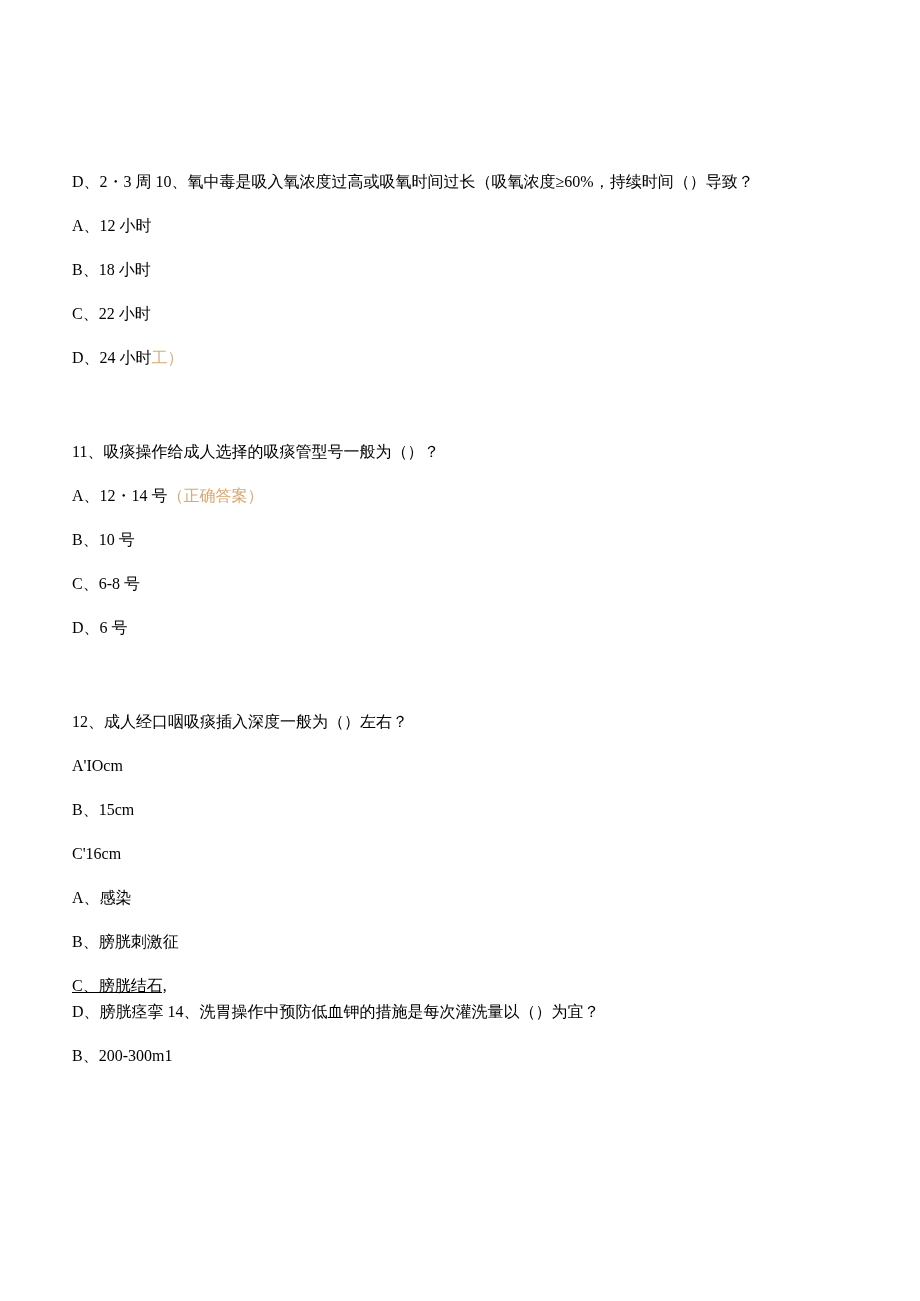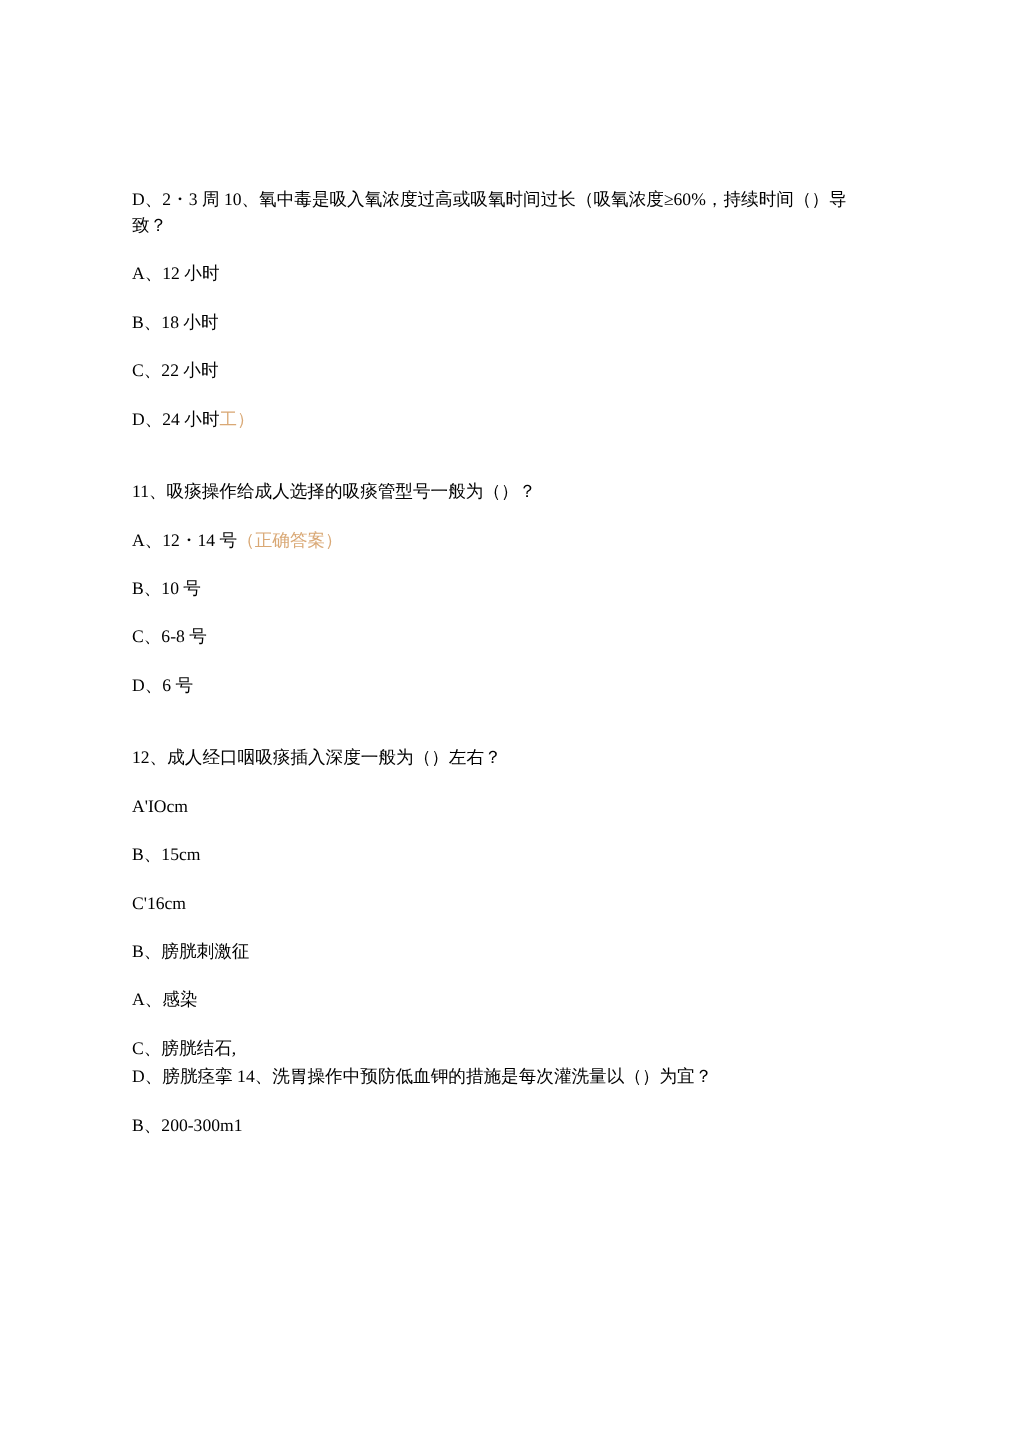--- a/index.html
+++ b/index.html
@@ -3,34 +3,35 @@
   <meta charset="utf-8">
   <style>
     body {
       margin: 0;
       padding: 0;
       background: #ffffff;
       font-family: "SimSun", "宋体", serif;
       width: 920px;
     }
     .page {
-      padding: 170px 120px 60px 120px;
+      padding: 170px 120px 60px 72px;
       box-sizing: border-box;
     }
     .line {
       font-size: 16px;
       line-height: 1.5;
       color: #000000;
       margin-bottom: 20px;
     }
     .tight {
       margin-bottom: 2px;
+      text-decoration: underline;
     }
     .gap {
-      margin-top: 42px;
+      margin-top: 70px;
     }
     .orange {
       color: #d9a875;
     }
   </style>
 </head>
 <body>
 
 <div class="page">
 
@@ -48,19 +49,19 @@
   </div>
   <div class="line">B、10 号</div>
   <div class="line">C、6-8 号</div>
   <div class="line">D、6 号</div>
 
   <div class="line gap">12、成人经口咽吸痰插入深度一般为（）左右？</div>
   <div class="line">A'IOcm</div>
   <div class="line">B、15cm</div>
   <div class="line">C'16cm</div>
 
+  <div class="line">A、感染</div>
   <div class="line">B、膀胱刺激征</div>
-  <div class="line">A、感染</div>
   <div class="line tight">C、膀胱结石,</div>
   <div class="line">D、膀胱痉挛 14、洗胃操作中预防低血钾的措施是每次灌洗量以（）为宜？</div>
   <div class="line">B、200-300m1</div>
 
 </div>
 
 </body></html>

